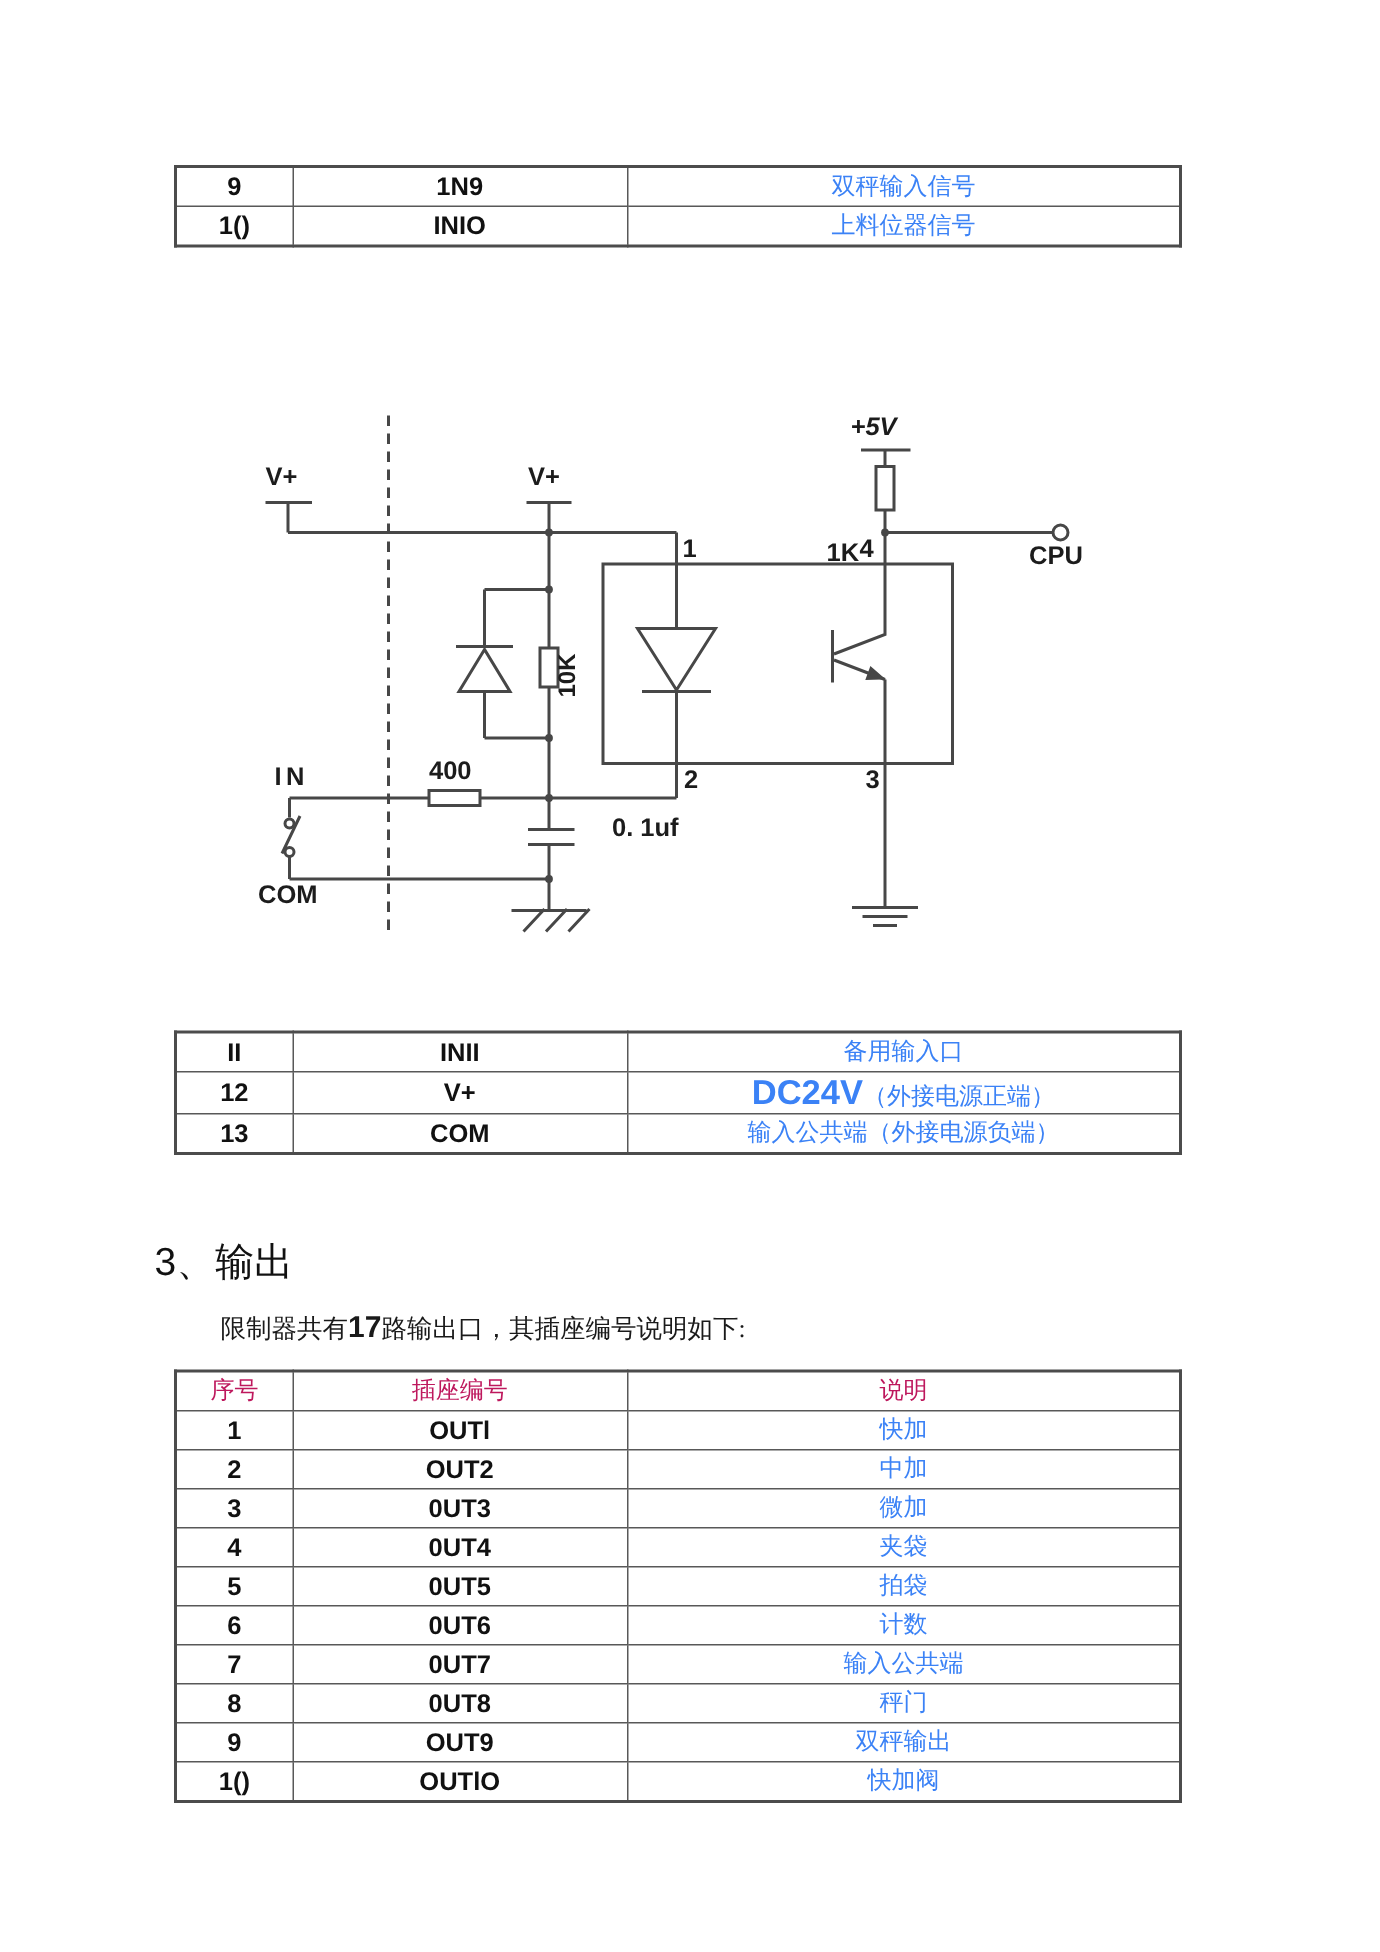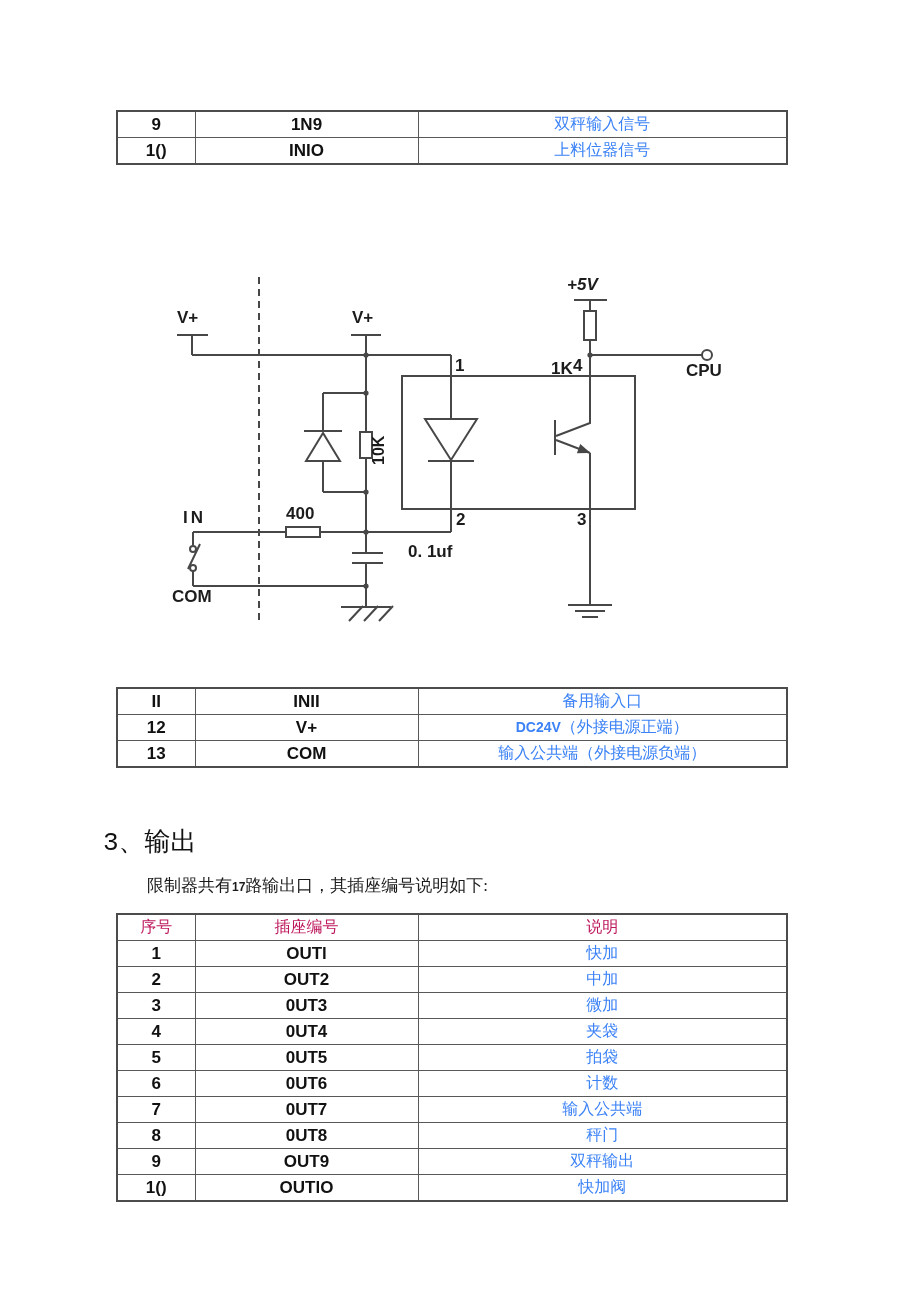--- a/index.html
+++ b/index.html
@@ -7,21 +7,21 @@
         font-family:"Liberation Sans",sans-serif;color:#141414;}
 
   
   table.tbl{position:absolute;border-collapse:collapse;table-layout:fixed;width:670px;}
   table.tbl{border:2px solid #4c4c4c;}
   table.tbl td{border:1px solid #585858;text-align:center;vertical-align:middle;
                padding:0;height:25px;overflow:hidden;white-space:nowrap;}
   td.code{font-family:"Liberation Sans",sans-serif;font-weight:bold;font-size:17px;color:#111;}
   td.desc{font-family:"Liberation Serif","DejaVu Serif",serif;font-size:16px;color:#3b82f6;}
   td.hdr {font-family:"Liberation Serif","DejaVu Serif",serif;font-size:16px;color:#be185d;}
-  .b-sans{font-family:"Liberation Sans",sans-serif;font-weight:bold;font-size:14px;}
+  .b-sans{font-family:"Liberation Sans",sans-serif;font-weight:bold;font-size:23px;}
 
   #tbl-top{left:116px;top:110px;}
   #tbl-mid{left:116px;top:687px;}
   #tbl-out{left:116px;top:913px;}
 
   
   #circuit-svg{position:absolute;left:150px;top:260px;}
   .clabel{position:absolute;font-family:"Liberation Sans",sans-serif;font-weight:bold;
           font-size:17px;color:#1c1c1c;line-height:1;white-space:nowrap;}
   #lbl-vplus-left {left:177px;top:309px;}
@@ -35,21 +35,21 @@
   #lbl-pin3       {left:577px;top:511px;}
   #lbl-220        {left:286px;top:505px;}
   #lbl-cap        {left:408px;top:543px;}
   #lbl-in         {left:183px;top:509px;letter-spacing:3px;}
   #lbl-com        {left:172px;top:588px;}
   #lbl-10k        {left:371px;top:427px;writing-mode:vertical-rl;transform:rotate(180deg);
                    font-size:16px;height:38px;}
 
   
   #sec-heading{position:absolute;left:103px;top:824px;
-               font-family:Liberation Mono, monospace;font-size:26px;color:#111;}
+               font-family:Liberation Sans, sans-serif;font-size:26px;color:#111;}
   #sec-intro{position:absolute;left:147px;top:874px;
              font-family:"Liberation Serif","DejaVu Serif",serif;font-size:17px;color:#1a1a1a;}
 </style>
 </head>
 <body>
 
 <div id="page">
 
   <table class="tbl" id="tbl-top">
     <colgroup>
@@ -162,21 +162,21 @@
         </tr>
         <tr>
           <td class="code">13</td>
           <td class="code">COM</td>
           <td class="desc">输入公共端（外接电源负端）</td>
         </tr>
       </tbody>
   </table>
 
   <div id="sec-heading">3、输出</div>
-  <div id="sec-intro"><span>限制器共有</span><span class="b-sans" style="font-size:12px">17</span><span>路输出口，其插座编号说明如下:</span></div>
+  <div id="sec-intro"><span>限制器共有</span><span class="b-sans" style="font-size:20px">17</span><span>路输出口，其插座编号说明如下:</span></div>
 
   <table class="tbl" id="tbl-out">
     <colgroup>
         <col style="width:78px">
         <col style="width:223px">
         <col style="width:369px">
       </colgroup>
     <tbody>
         <tr>
           <td class="hdr">序号</td>

